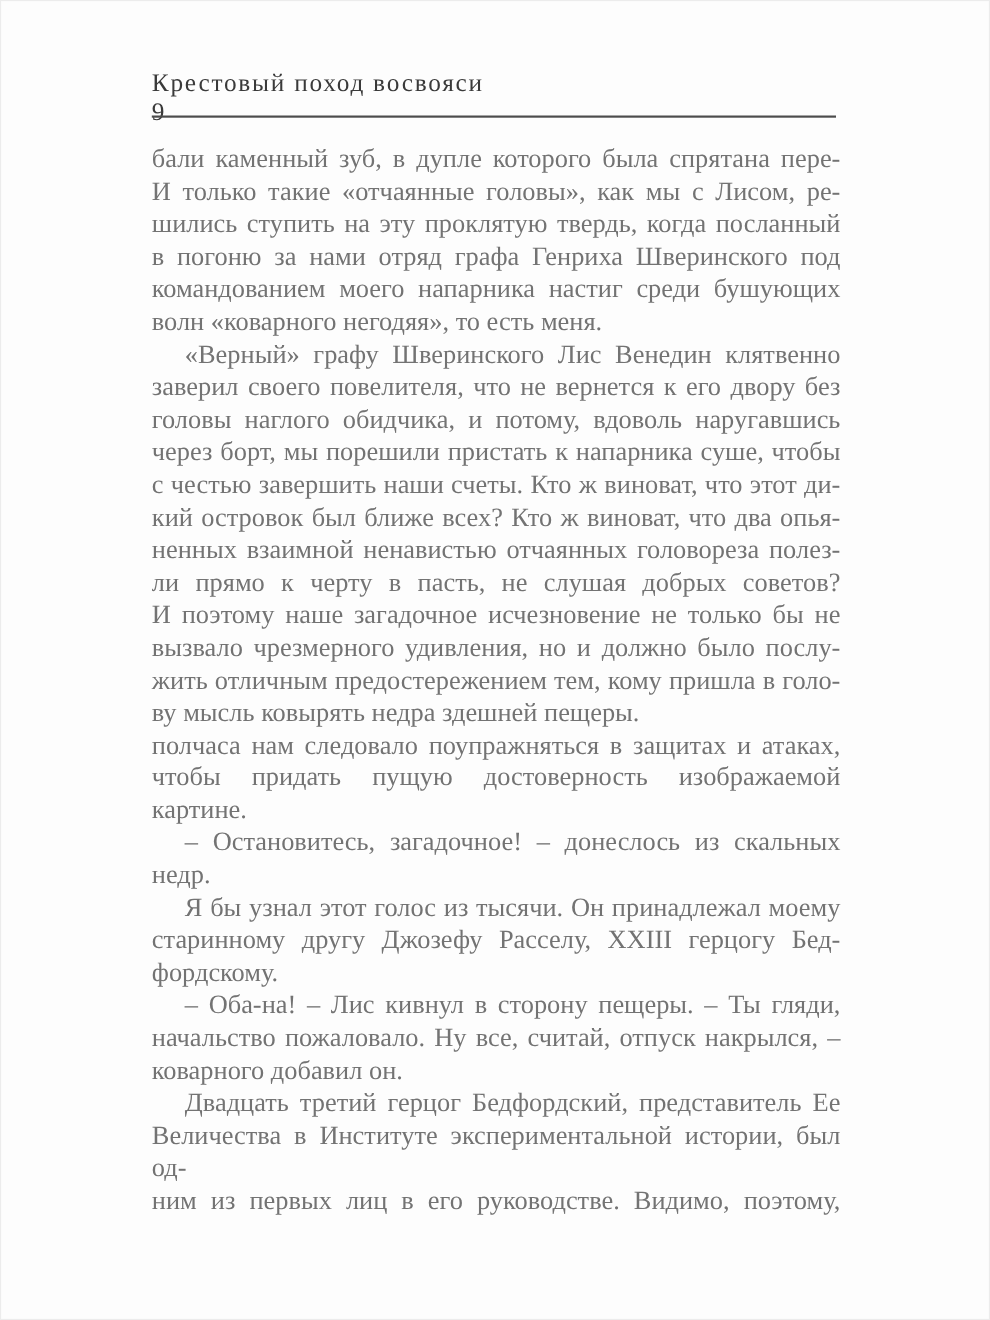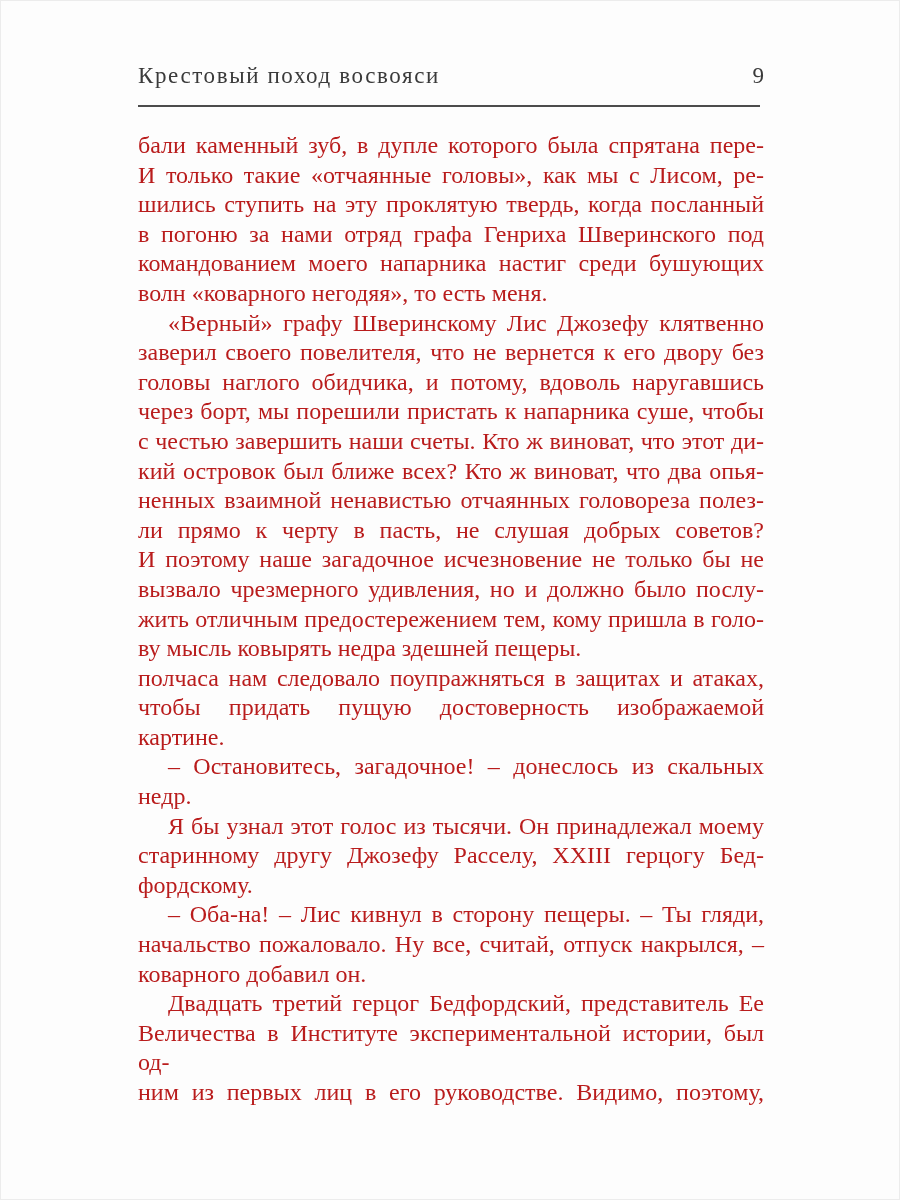--- a/index.html
+++ b/index.html
@@ -35,51 +35,51 @@
     height: 2px;
     background: #4c4c4c;
   }
   .body-text {
     position: absolute;
     left: 137px;
     top: 130px;
     width: 626px;
     font-size: 24px;
     line-height: 29.6px;
-    color: #b91c1c;
+    color: #737373;
   }
   .para { margin: 0; padding: 0; }
   .line {
     text-align: justify;
     text-align-last: justify;
     white-space: normal;
   }
   .line.lastline { text-align-last: left; }
   .line.indent { text-indent: 30px; }
 </style>
 </head>
 <body>
 
 <div class="page" style="background: rgb(253, 253, 253); color: rgb(44, 44, 44);">
-  <div class="header" style="color: rgb(58, 58, 58);">
+  <div class="header" style="color: rgb(58, 58, 58); flex-direction: column;">
     <span class="running-title">Крестовый поход восвояси</span>
     <span class="page-number">9</span>
   </div>
   <div class="rule" style="background: rgb(76, 76, 76);"></div>
   <div class="body-text" id="body-text">
       <div class="para">
         <div class="line">бали каменный зуб, в дупле которого была спрятана пере-</div>
         <div class="line">И только такие «отчаянные головы», как мы с Лисом, ре-</div>
         <div class="line">шились ступить на эту проклятую твердь, когда посланный</div>
         <div class="line">в погоню за нами отряд графа Генриха Шверинского под</div>
         <div class="line">командованием моего напарника настиг среди бушующих</div>
         <div class="line lastline">волн «коварного негодяя», то есть меня.</div>
       </div>
       <div class="para">
-        <div class="line indent">«Верный» графу Шверинскому Лис Джозефу клятвенно</div>
+        <div class="line indent">«Верный» графу Шверинского Лис Венедин клятвенно</div>
         <div class="line">заверил своего повелителя, что не вернется к его двору без</div>
         <div class="line">головы наглого обидчика, и потому, вдоволь наругавшись</div>
         <div class="line">через борт, мы порешили пристать к напарника суше, чтобы</div>
         <div class="line">с честью завершить наши счеты. Кто ж виноват, что этот ди-</div>
         <div class="line">кий островок был ближе всех? Кто ж виноват, что два опья-</div>
         <div class="line">ненных взаимной ненавистью отчаянных головореза полез-</div>
         <div class="line">ли прямо к черту в пасть, не слушая добрых советов?</div>
         <div class="line">И поэтому наше загадочное исчезновение не только бы не</div>
         <div class="line">вызвало чрезмерного удивления, но и должно было послу-</div>
         <div class="line">жить отличным предостережением тем, кому пришла в голо-</div>

